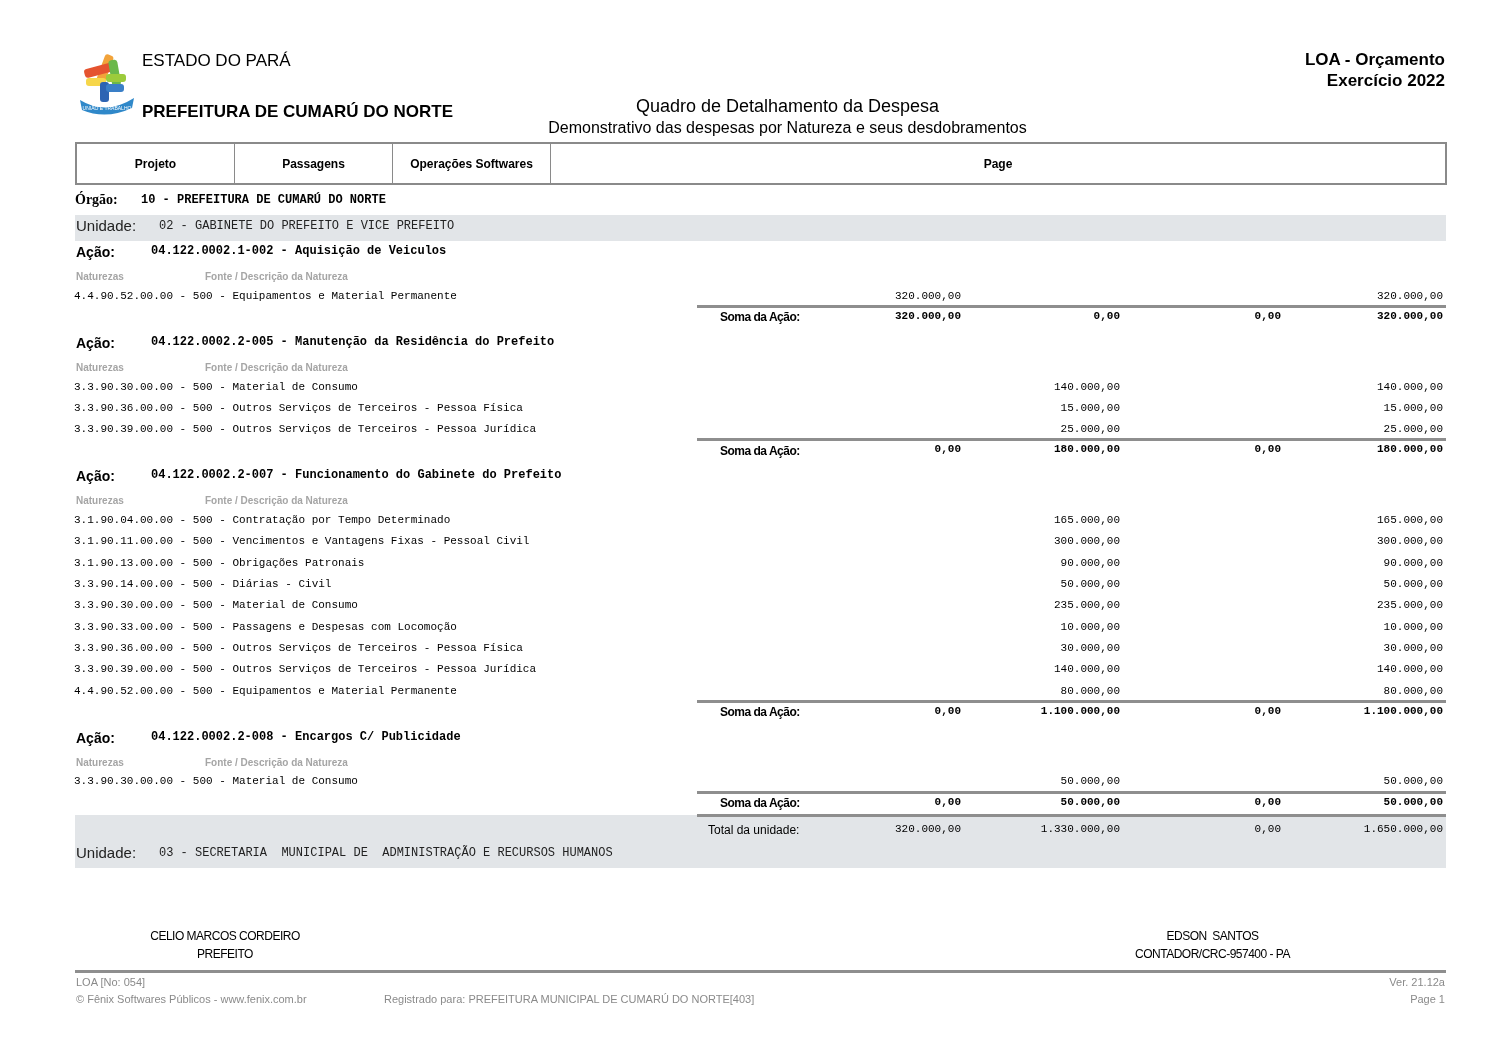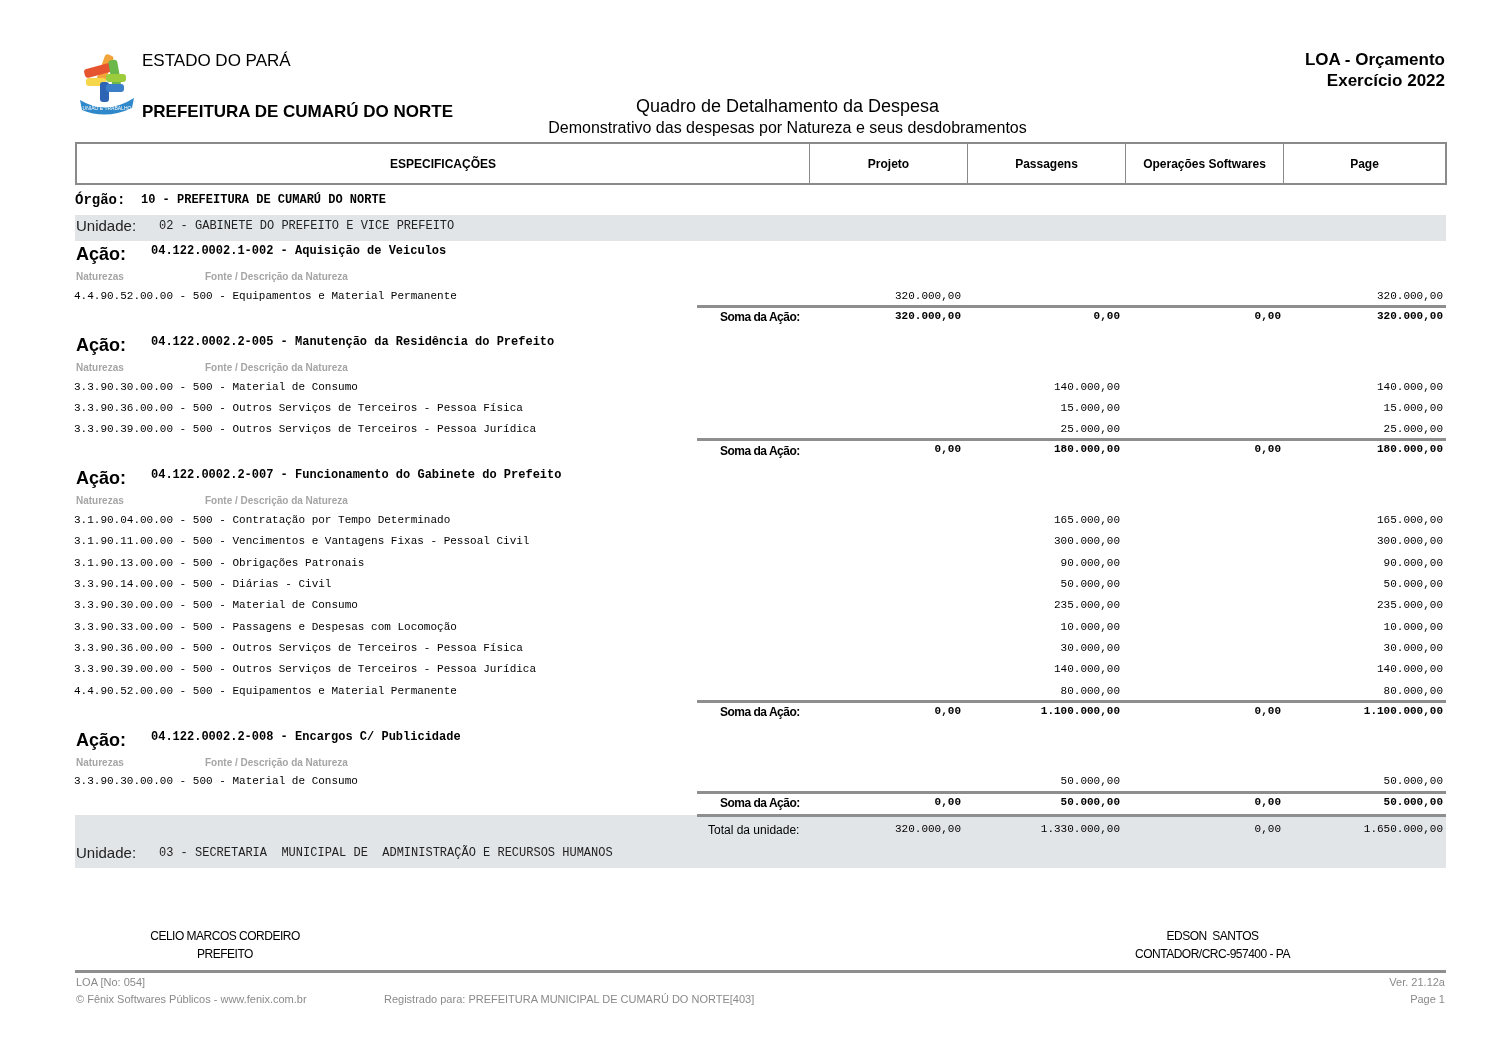--- a/index.html
+++ b/index.html
@@ -20,28 +20,28 @@
   
   .colhead { left: 75px; top: 142px; width: 1372px; height: 43px; border: 2px solid #8a8a8a; display: flex; }
   .colhead > div { display: flex; align-items: center; justify-content: center; font-size: 12px; font-weight: bold; border-right: 1px solid #8a8a8a; }
   .colhead > div:last-child { border-right: none; }
   .c-spec { width: 733px; }
   .c-num { width: 158px; }
   .c-tot { flex: 1; }
 
   .mono { font-family: "Liberation Mono", "DejaVu Sans Mono", monospace; }
 
-  .orgao-label { left: 75px; top: 192px; font-size: 14px; font-weight: bold; font-family: Liberation Mono, monospace; }
+  .orgao-label { left: 75px; top: 192px; font-size: 14px; font-weight: bold; font-family: Liberation Serif, serif; }
   .orgao-val { left: 141px; top: 193px; font-size: 12px; font-weight: bold; }
 
   .unit-bar { left: 75px; width: 1371px; background: #e2e5e8; }
   .unit-label { font-size: 15px; color: #222; }
   .unit-val { font-size: 12px; color: #222; }
 
-  .acao-label { font-size: 18px; font-weight: bold; }
+  .acao-label { font-size: 14px; font-weight: bold; }
   .acao-val { font-size: 12px; font-weight: bold; }
 
   .nat-head { font-size: 10px; font-weight: bold; color: #a5a5a5; }
 
   .row-text { font-size: 11px; white-space: pre; }
   .num { font-size: 11px; text-align: right; width: 160px; white-space: pre; }
   .num.b { font-weight: bold; }
 
   .sep { height: 3px; background: #8e8e8e; left: 697px; width: 749px; }
   .soma-label { font-size: 12px; font-weight: bold; letter-spacing: -0.5px; }
@@ -68,21 +68,20 @@
   </svg>
 </div>
 <div class="abs estado">ESTADO DO PARÁ</div>
 <div class="abs prefeitura">PREFEITURA DE CUMARÚ DO NORTE</div>
 <div class="abs loa">LOA - Orçamento</div>
 <div class="abs exerc">Exercício 2022</div>
 <div class="abs title">Quadro de Detalhamento da Despesa</div>
 <div class="abs subtitle">Demonstrativo das despesas por Natureza e seus desdobramentos</div>
 
 <div class="abs colhead">
-  <div class="c-spec">ESPECIFICAÇÕES</div>
   <div class="c-num">Projeto</div>
   <div class="c-num">Passagens</div>
   <div class="c-num">Operações Softwares</div>
   <div class="c-tot">Page</div>
 </div>
 
 <div class="abs orgao-label">Órgão:</div>
 <div class="abs orgao-val mono">10 - PREFEITURA DE CUMARÚ DO NORTE</div>
 
 <div class="abs unit-bar" style="top:215px;height:26px;"></div>

